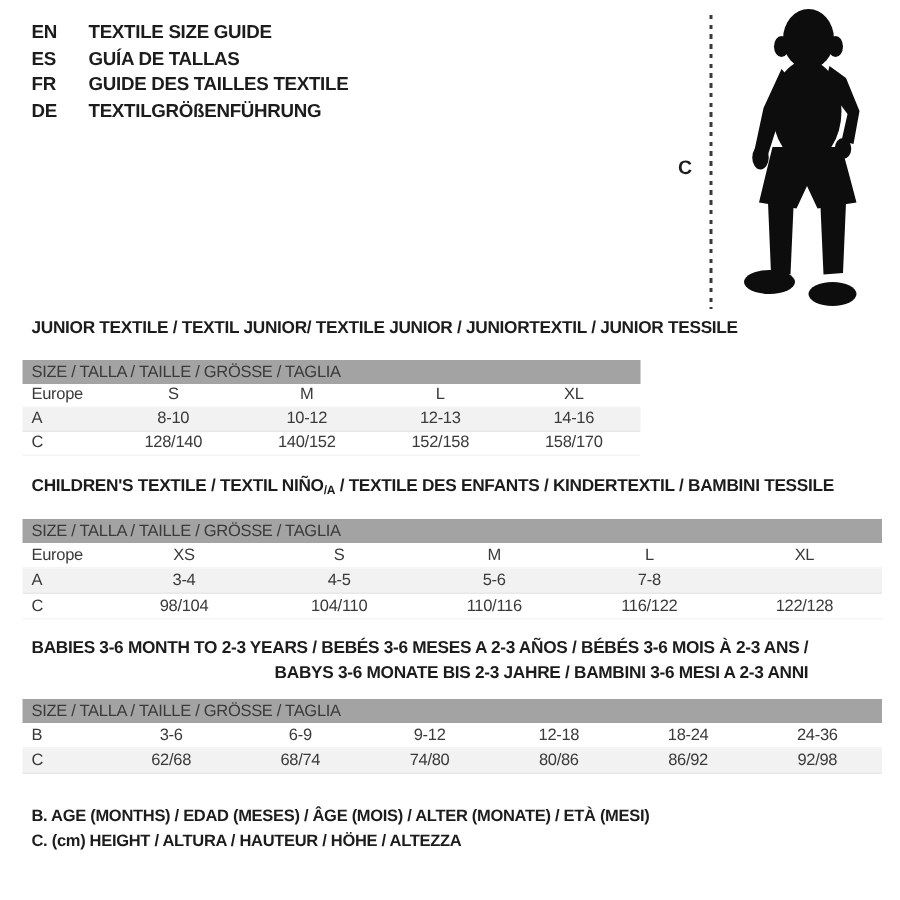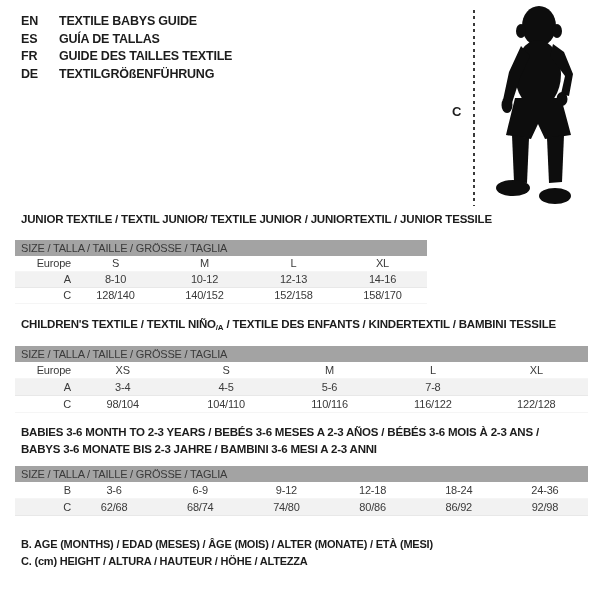--- a/index.html
+++ b/index.html
@@ -15,47 +15,47 @@
   
   .measure-line{
     position:absolute;left:473px;top:10px;width:2px;height:196px;
     background:repeating-linear-gradient(to bottom,#3a3a3a 0 3px,transparent 3px 6.5px);
   }
   .measure-label{position:absolute;left:452px;top:104px;font-size:13px;font-weight:700;color:#1c1c1c;}
   .baby-svg{position:absolute;left:481px;top:2px;}
   
   .sec-title{position:absolute;left:21px;font-size:11.5px;font-weight:700;color:#1c1c1c;white-space:nowrap;}
   .sec-title .subscript{font-size:8px;vertical-align:-2px;}
-  .two-line{line-height:16.5px;}
+  .two-line{line-height:16.5px;text-align:right;}
   .size-table{position:absolute;left:15px;}
   .thead{
     background:#a3a3a3;color:#3a3a3a;font-size:11px;height:16px;line-height:16px;
     padding-left:6px;white-space:nowrap;
   }
   .trow{display:grid;font-size:11px;color:#3a3a3a;}
   .t1 .trow{grid-template-columns:56px repeat(4,1fr);height:15px;line-height:15px;}
   .t2 .trow{grid-template-columns:56px repeat(5,1fr);height:16px;line-height:16px;}
   .t3 .trow{grid-template-columns:56px repeat(6,1fr);height:16px;line-height:16px;}
   .t1{top:240px;width:412px;}
   .t2{top:346px;width:573px;}
   .t3{top:466px;width:573px;}
   .cell{text-align:center;overflow:hidden;white-space:nowrap;}
-  .cell.label{text-align:right;padding-left:6px;}
+  .cell.label{text-align:left;padding-left:6px;}
   .trow.stripe{background:#f2f2f2;}
   .trow{border-bottom:1px solid rgba(0,0,0,0.04);}
   
   .notes{position:absolute;left:21px;top:536px;font-size:11px;font-weight:700;color:#1c1c1c;line-height:17px;}
 </style>
 </head>
 <body>
 
 <div class="lang-block">
   <div class="lang-row">
     <span class="lang-code">EN</span>
-    <span class="lang-label">TEXTILE BABYS GUIDE</span>
+    <span class="lang-label">TEXTILE SIZE GUIDE</span>
   </div>
   <div class="lang-row">
     <span class="lang-code">ES</span>
     <span class="lang-label">GUÍA DE TALLAS</span>
   </div>
   <div class="lang-row">
     <span class="lang-code">FR</span>
     <span class="lang-label">GUIDE DES TAILLES TEXTILE</span>
   </div>
   <div class="lang-row">

